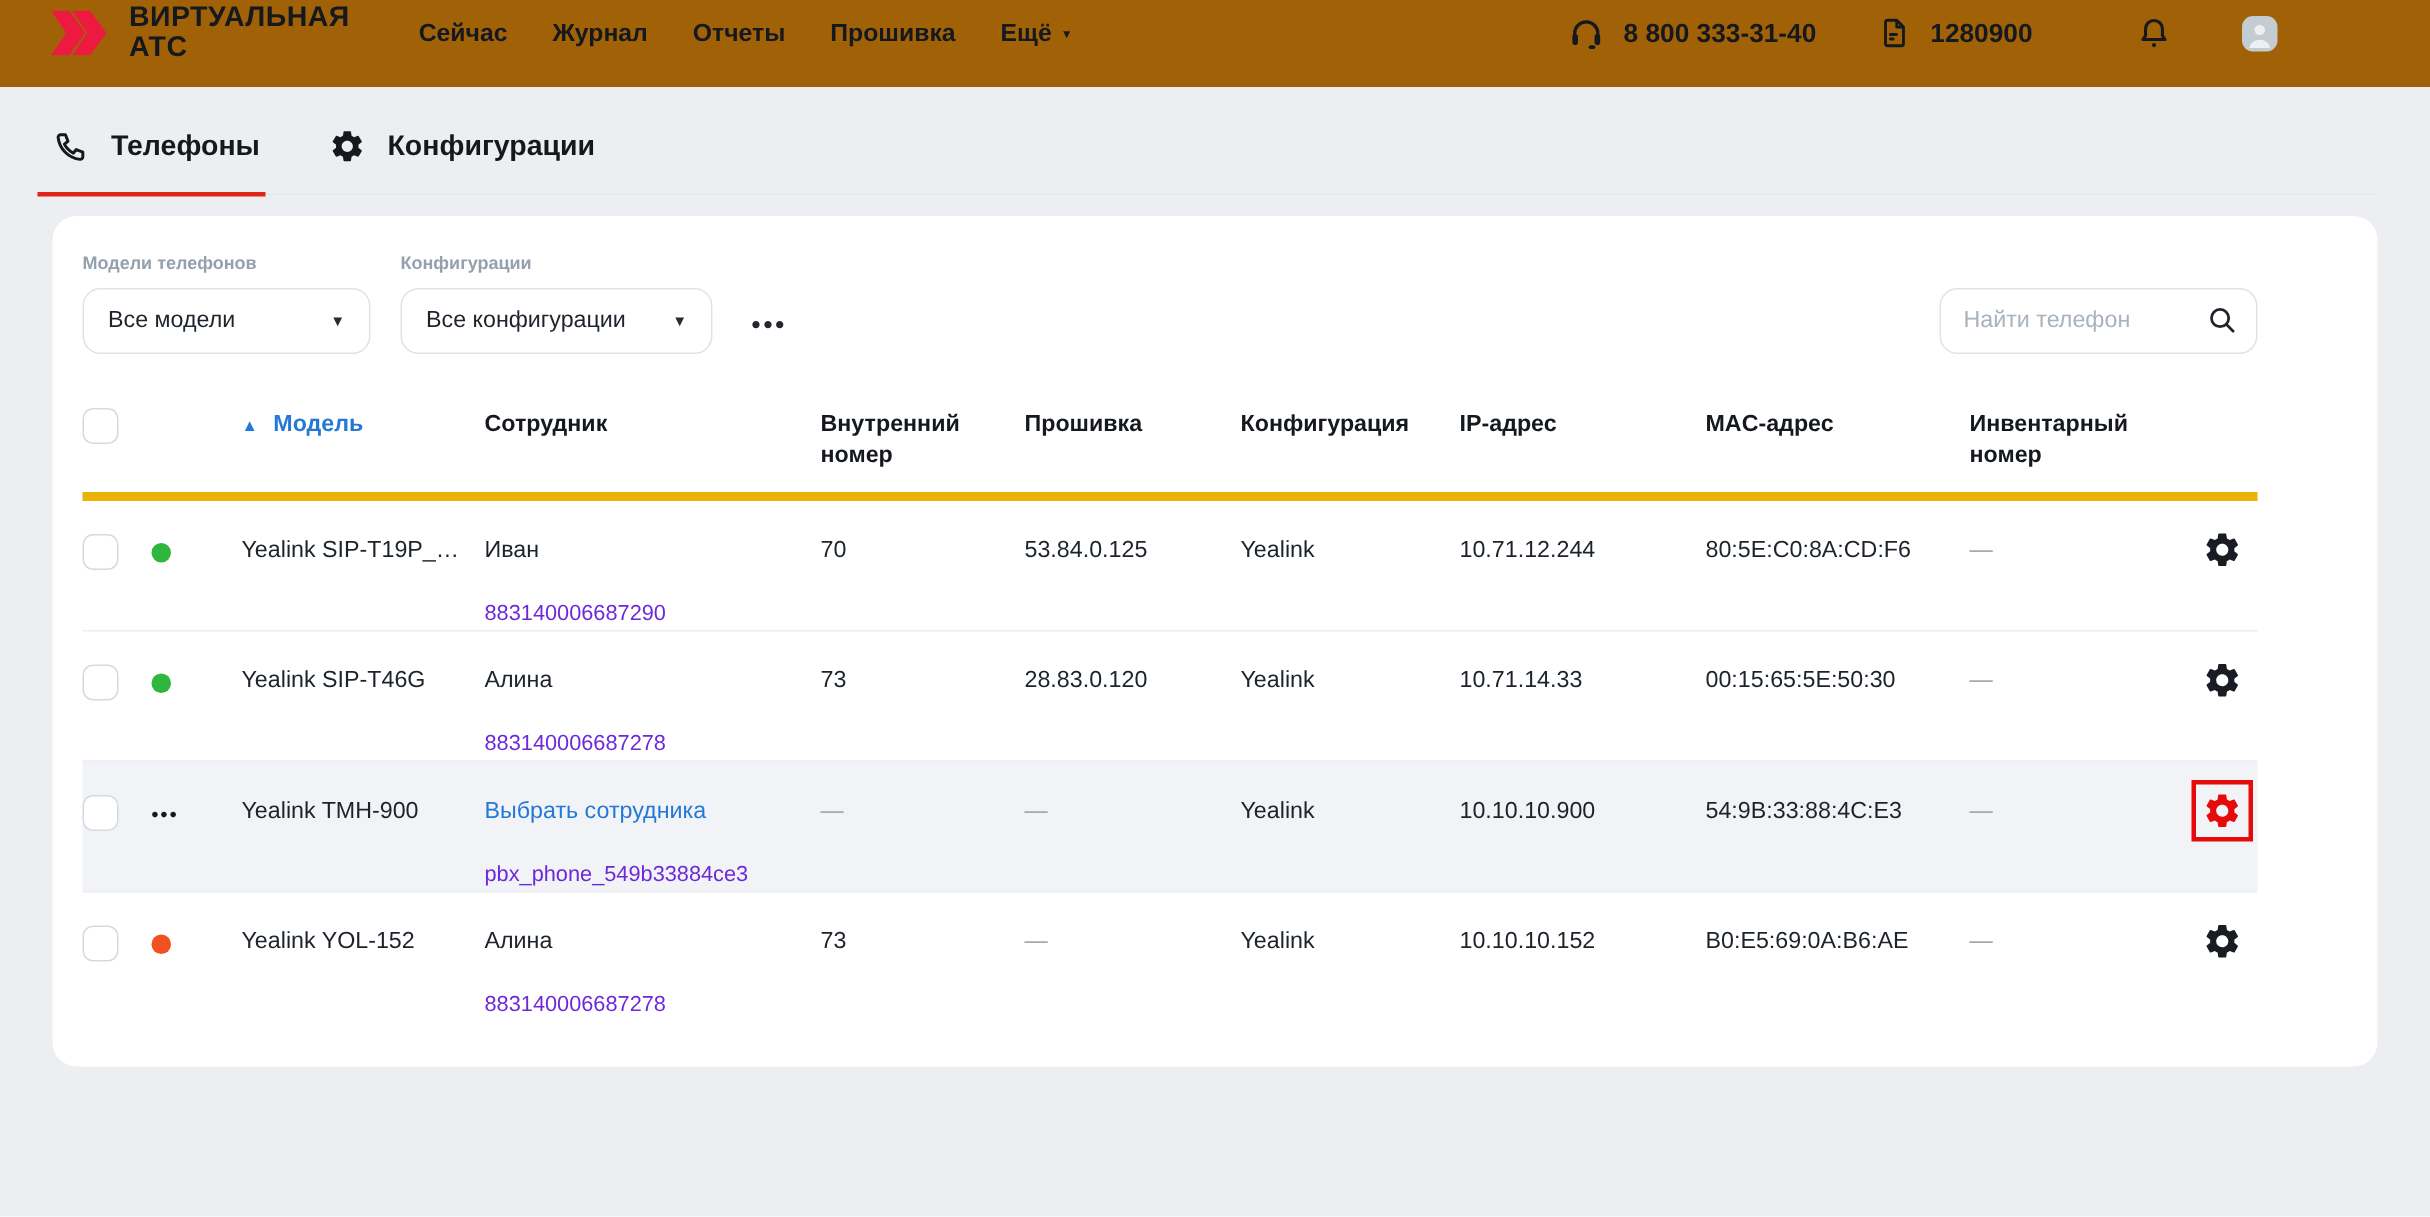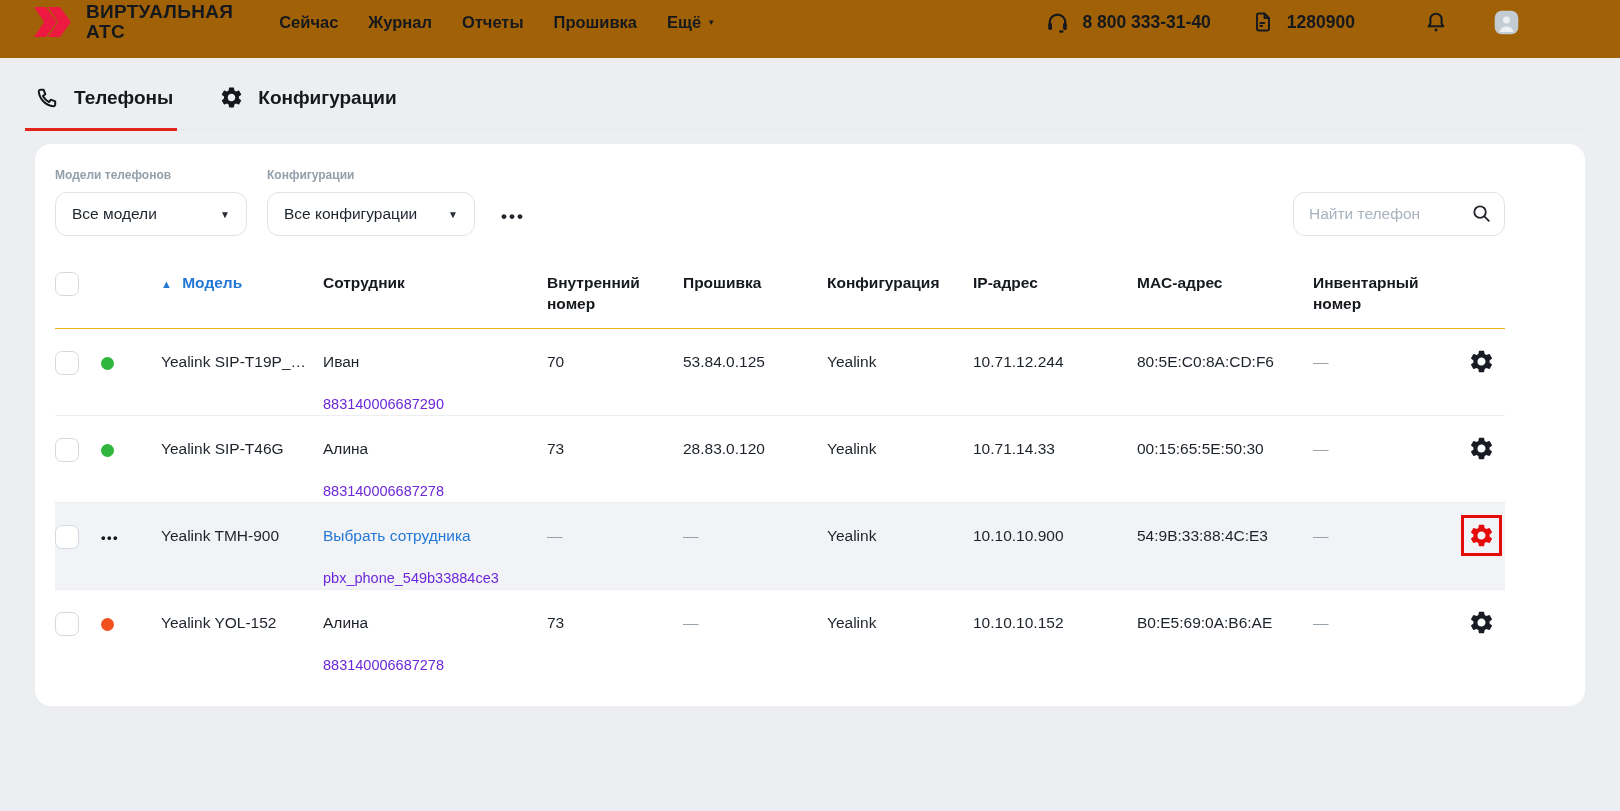--- a/index.html
+++ b/index.html
@@ -74,21 +74,21 @@
     padding:0 42px 0 15px;font-size:15.5px;font-family:inherit;color:#1D242C;outline:none;}
   .search input::placeholder{color:#A9B3BD;}
   .search-ic{position:absolute;right:12px;top:10px;color:#20252B;cursor:pointer;display:inline-flex;}
   
   .table{margin-top:26px;}
   .t-head,.t-row{
     display:grid;
     grid-template-columns:46px 44px 178px 224px 136px 144px 146px 164px 176px 1fr 48px;
     align-items:start;
   }
-  .t-head{padding-top:10px;padding-bottom:14px;border-bottom:1px solid #eab308;
+  .t-head{padding-top:10px;padding-bottom:14px;border-bottom:6px solid #eab308;
     font-size:15.5px;font-weight:700;color:#15191E;line-height:21px;}
   .t-head .cell{padding-right:26px;}
   .th-model{grid-column:3;padding-left:16px;color:var(--link-blue);cursor:pointer;white-space:nowrap;}
   .sort-arrow{font-size:11px;margin-right:6px;color:var(--link-blue);}
   .th-config{max-width:106px;}
   .t-row{min-height:86px;padding-top:22px;font-size:15.5px;line-height:22px;color:var(--text);}
   .t-row + .t-row{border-top:1px solid var(--sep);}
   .t-row.highlighted{background:#F2F3F6;}
   .cell{display:block;}
   .c-model{padding-left:16px;}

